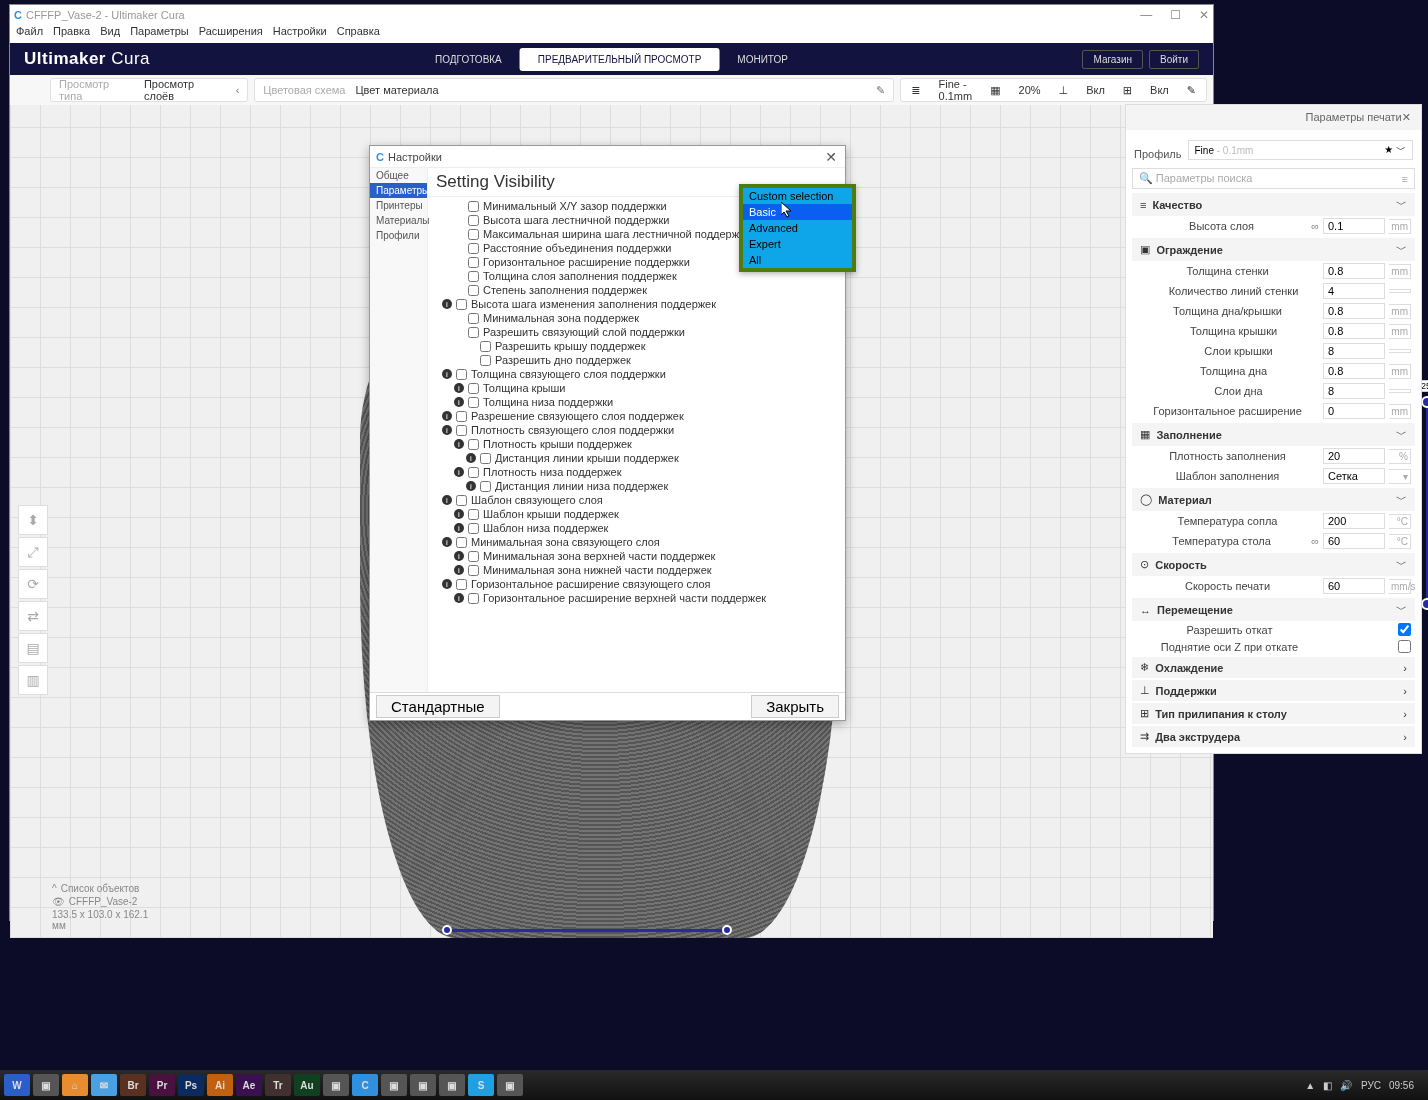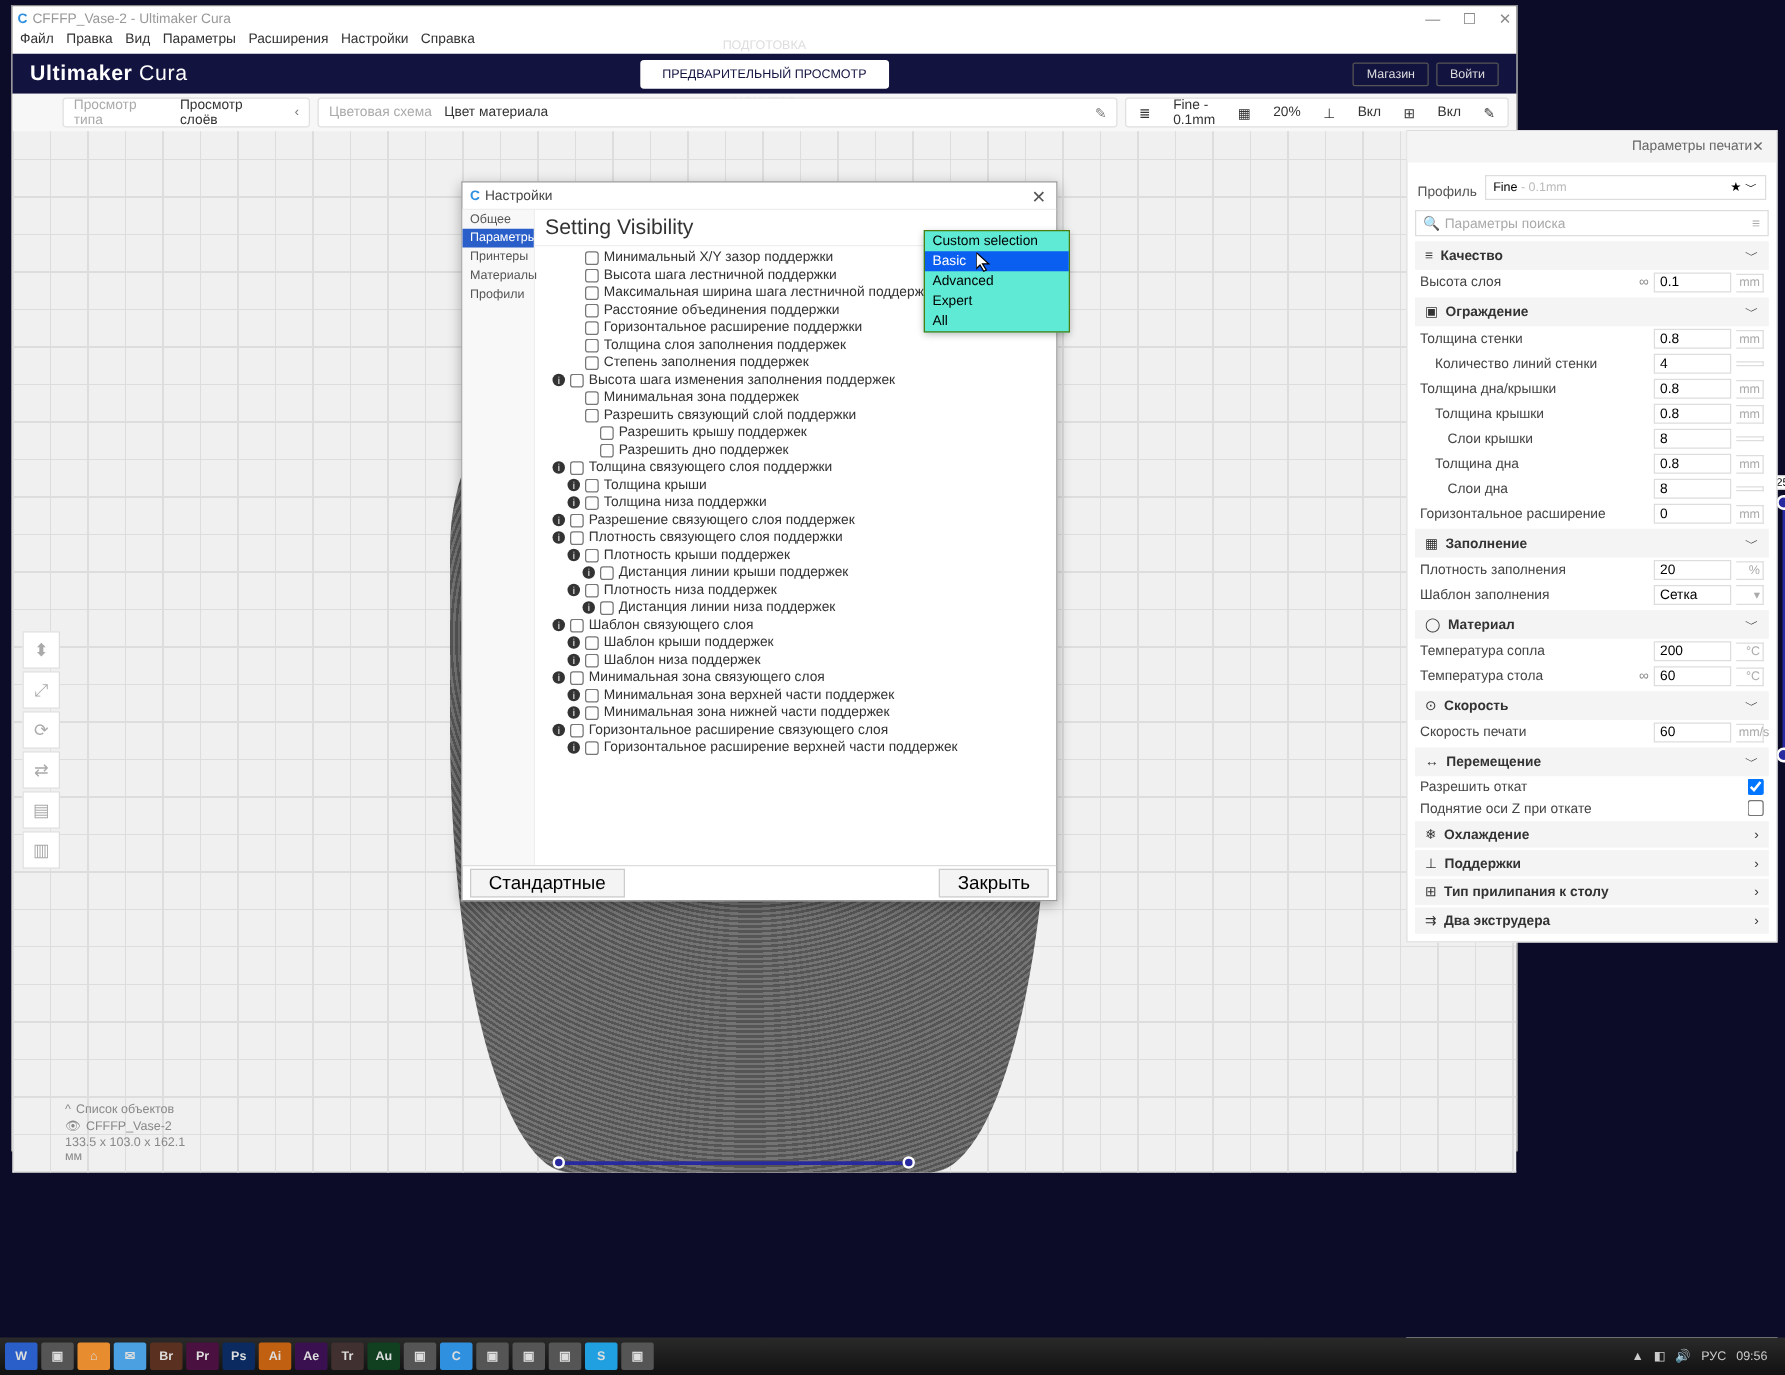--- a/index.html
+++ b/index.html
@@ -47,21 +47,21 @@
 .panel { position: absolute; right: 6px; top: 104px; width: 297px; background: #fff; border: 1px solid #ddd; font-size: 11px; z-index: 5; }
 .panel-head { background: #f4f4f4; padding: 6px 10px; display: flex; justify-content: flex-end; color: #666; }
 .panel-body { padding: 6px; }
 .profile-row { display: flex; align-items: flex-end; gap: 6px; padding: 4px 2px; }
 .profile-row label { color: #555; }
 .profile-sel { flex:1; border: 1px solid #ddd; padding: 2px 6px; display: flex; justify-content: space-between; align-items:center; font-size:10px;}
 .search { border: 1px solid #ddd; padding: 3px 6px; color: #aaa; margin: 4px 0; display:flex;justify-content:space-between;align-items:center; }
 .section { background: #f4f4f4; padding: 4px 8px; display: flex; align-items: center; gap: 6px; color: #333; margin-top:2px;}
 .section .chev { margin-left: auto; }
 .field { display: flex; align-items:center; padding: 2px 4px; gap:4px; }
-.field .label { flex:1; color:#444; }
+.field .label { flex:1; color:#444;text-align:center; }
 .field .val { width: 62px; border:1px solid #ddd; padding:1px 4px; text-align:left; }
 .field .unit { width: 22px; color:#aaa; font-size:10px; text-align:right; border:1px solid #ddd; border-left:none; padding:1px 2px; }
 .field.indent1 .label { padding-left: 12px; }
 .field.indent2 .label { padding-left: 22px; }
 .checkbox-val { width: 84px; display:flex; justify-content:flex-end; }
 .checkbox-val input { } 
 
 .recommend { position: absolute; right:6px; bottom: 6px; width: 297px; border:1px solid #ddd; background:#fff; padding:5px 10px; font-size:11px; color:#33b; display:flex; align-items:center; gap:4px;}
 
 
@@ -90,21 +90,21 @@
 .dialog-list .item { display:flex; align-items:center; gap:4px; padding:1px 0; color:#333; }
 .dialog-list .item input { width:11px; height:11px; }
 .dialog-list .item .info { width:10px; height:10px; border-radius:50%; background:#333; color:#fff; font-size:8px; display:inline-flex; align-items:center; justify-content:center;}
 .dialog-list .i0 { padding-left: 6px; }
 .dialog-list .i1 { padding-left: 18px; }
 .dialog-list .i2 { padding-left: 30px; }
 .dialog-footer { height: 28px; border-top: 1px solid #ddd; display:flex; align-items:center; padding: 0 6px; justify-content: space-between; }
 .dialog-footer button { border:1px solid #ccc; background:#f4f4f4; padding: 2px 14px; font-size:15px;}
 
 
-.dropdown { position:absolute; left: 739px; top: 184px; width: 117px; background:#5eead4; border:1px solid #4d7c0f; box-shadow:0 2px 6px rgba(0,0,0,0.3); z-index:30; font-size:11px;}
+.dropdown { position:absolute; left: 739px; top: 184px; width: 117px; background:#0ea5e9; border:4px solid #4d7c0f; box-shadow:0 2px 6px rgba(0,0,0,0.3); z-index:30; font-size:11px;}
 .dropdown div { padding:2px 6px; }
 .dropdown div.sel { background: #0a5ef0; color:#fff; }
 .cursor { position:absolute; left: 781px; top:202px; width:12px; height:16px; z-index:40; pointer-events:none; }
 .cursor svg { display:block;}
 
 
 .taskbar { position: absolute; left: 0; bottom: 0; width: 1428px; height: 30px; background: linear-gradient(#2a2a2a,#111); display:flex; align-items:center; padding: 0 4px; gap: 4px; }
 .taskbar .tb-icon { width: 26px; height: 22px; background: #444; border-radius:2px; display:flex;align-items:center;justify-content:center; color:#ddd; font-size:10px; font-weight:bold;}
 .taskbar .tray { margin-left:auto; display:flex;align-items:center; gap:8px; color:#ccc; font-size:10px; padding-right:10px;}
 </style>
@@ -127,21 +127,21 @@
     <span>Файл</span>
     <span>Правка</span>
     <span>Вид</span>
     <span>Параметры</span>
     <span>Расширения</span>
     <span>Настройки</span>
     <span>Справка</span>
   </div>
   <div class="header">
     <span class="logo"><b>Ultimaker</b> <span>Cura</span></span>
-    <div class="nav-tabs" style="position:absolute;left:50%;transform:translateX(-50%);flex-direction:column;">
+    <div class="nav-tabs" style="position:absolute;left:50%;transform:translateX(-50%);">
       <span class="nav-tab">ПОДГОТОВКА</span>
       <span class="nav-tab active">ПРЕДВАРИТЕЛЬНЫЙ ПРОСМОТР</span>
       <span class="nav-tab">МОНИТОР</span>
     </div>
     <div class="nav-right">
       <span class="nav-btn">Магазин</span>
       <span class="nav-btn">Войти</span>
     </div>
   </div>
   <div class="subbar">

